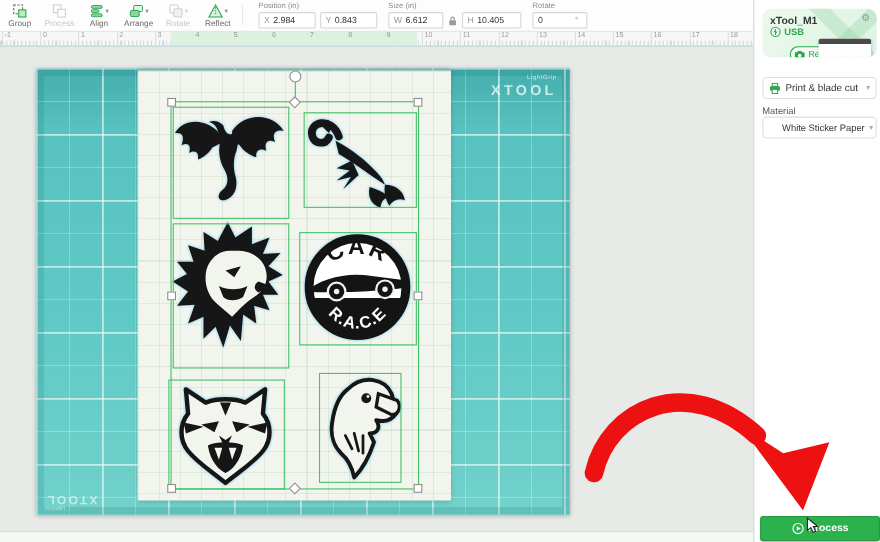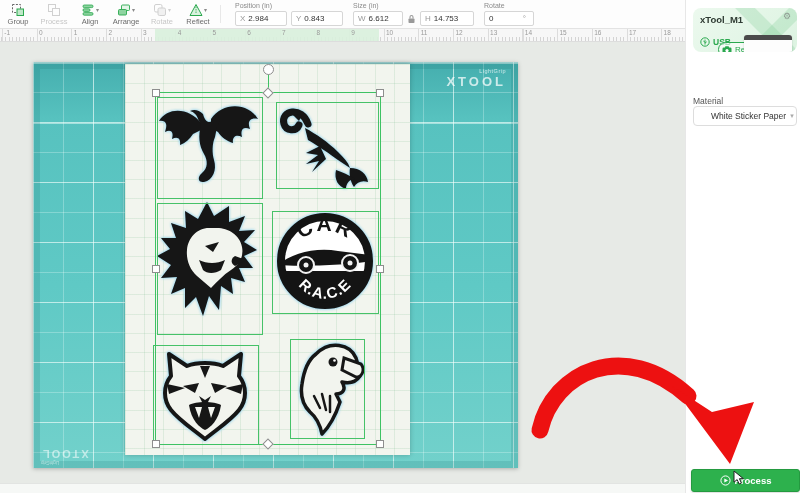--- a/index.html
+++ b/index.html
@@ -73,21 +73,21 @@
               background:#fff;border:1px solid #8e8e8e;z-index:11;}
 
   
   .sidebar{left:685px;top:0;width:115px;height:493px;background:#fff;border-left:1px solid #e7e7e7;}
   .dev-card{left:7px;top:8px;width:104px;height:44px;border-radius:8px;overflow:hidden;
             background:linear-gradient(135deg,#ecf9ee 0%,#dcf3e1 100%);}
   .dev-x1,.dev-x2{position:absolute;width:14px;height:90px;background:rgba(130,205,150,.28);left:72px;top:-18px;}
   .dev-x1{transform:rotate(45deg);} .dev-x2{transform:rotate(-45deg);}
   .dev-name{left:7px;top:6px;font-size:9.5px;font-weight:bold;color:#2f3b33;}
   .gear{right:6px;top:3px;font-size:9px;color:#8f9a92;cursor:pointer;}
-  .usb-row{left:7px;top:29px;display:flex;align-items:center;gap:3px;color:#2aa84e;
+  .usb-row{left:7px;top:16px;display:flex;align-items:center;gap:3px;color:#2aa84e;
            font-size:8.5px;font-weight:bold;}
   .refresh-btn{left:25px;top:34px;height:13px;border:1px solid #2aa84e;border-radius:8px;
                display:flex;align-items:center;gap:3px;padding:0 6px 0 3px;background:rgba(255,255,255,.6);
                font-size:8px;color:#2aa84e;cursor:pointer;}
   .machine{right:5px;top:27px;width:48px;height:22px;background:#fdfdfd;border-radius:3px;
            box-shadow:0 1px 2px rgba(0,0,0,.18);overflow:hidden;}
   .machine .top{height:5px;background:#4a4a4a;}
   .select{left:7px;width:104px;height:20px;border:1px solid #ddd;border-radius:4px;background:#fff;
           display:flex;align-items:center;gap:4px;padding:0 5px;box-sizing:border-box;cursor:pointer;}
   .select .txt{flex:1;font-size:9px;color:#333;white-space:nowrap;}
@@ -194,21 +194,21 @@
           <span>6.612</span>
         </span>
         <span style="display:flex;">
           <svg width="9" height="10" viewBox="0 0 9 10">
               <rect x="1.5" y="4.5" width="6" height="4.5" rx=".8" fill="#9a9a9a"></rect>
               <path d="M3 4.5 V3 a1.5 1.5 0 0 1 3 0 V4.5" fill="none" stroke="#9a9a9a" stroke-width="1.1"></path>
             </svg>
         </span>
         <span class="inbox" style="width:44px">
           <span class="pfx">H</span>
-          <span>14.753</span>
+          <span>10.405</span>
         </span>
       </div>
     </div>
 
     <div class="fieldgrp">
       <span class="glbl">Rotate</span>
       <div class="frow">
         <span class="inbox" style="width:40px;justify-content:space-between">
           <span>0</span>
           <span class="pfx">°</span>
@@ -363,20 +363,31 @@
               <circle cx="5" cy="4.5" r="1.6" fill="#fff"></circle>
             </svg>
         </span>
         <span>Refresh</span>
       </div>
       <div class="abs machine">
           <div class="top"></div>
         </div>
     </div>
 
+    <div class="abs select mode-select">
+      <span style="display:flex">
+        <svg width="11" height="11" viewBox="0 0 11 11">
+            <rect x="3" y="0.8" width="5" height="2.6" fill="#fff" stroke="#2aa84e" stroke-width=".9"></rect>
+            <rect x="1" y="3.4" width="9" height="4.2" rx="1" fill="#2aa84e"></rect>
+            <rect x="3" y="6.2" width="5" height="3.8" fill="#fff" stroke="#2aa84e" stroke-width=".9"></rect>
+          </svg>
+      </span>
+      <span class="txt">Print &amp; blade cut</span>
+      <span class="chev">▾</span>
+    </div>
 
     <div class="abs mat-label">Material</div>
     <div class="abs select mat-select">
       <span class="txt">White Sticker Paper</span>
       <span class="chev">▾</span>
     </div>
 
 
     <div class="abs process-btn">
       <span style="display:flex">

